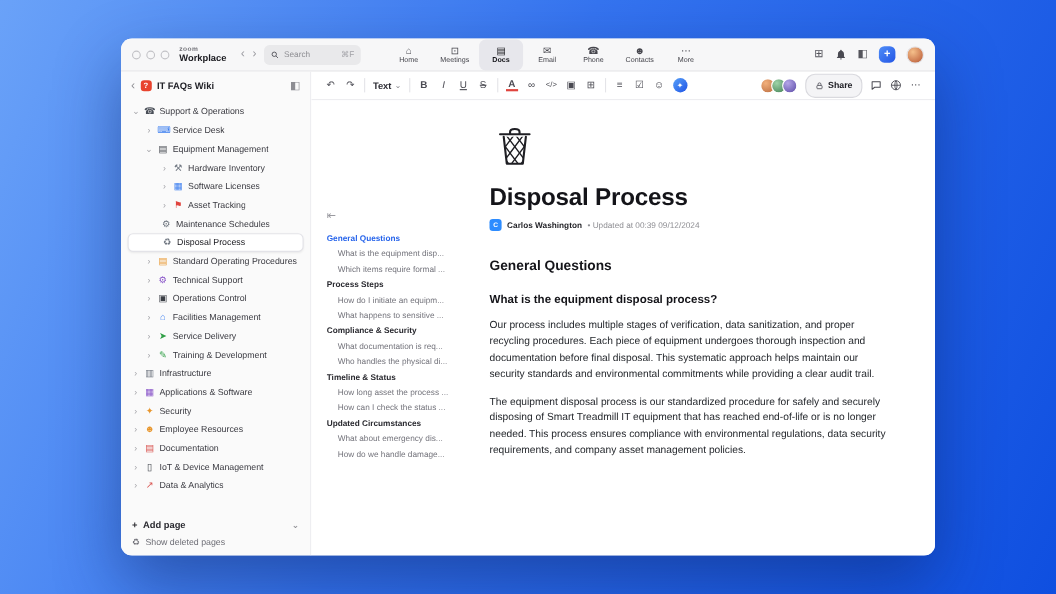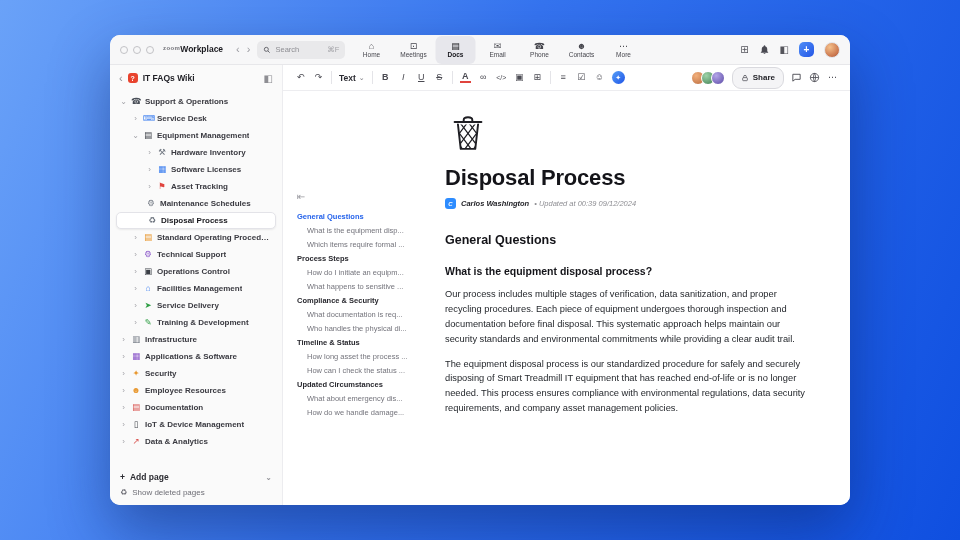--- a/index.html
+++ b/index.html
@@ -16,21 +16,21 @@
     display:flex; flex-direction:column;
   }
   
   .titlebar{
     position:relative; height:30px; flex:0 0 auto;
     background:#f7f7f8; border-bottom:1px solid #e7e7ea;
     display:flex; align-items:center; gap:7px; padding:0 10px;
   }
   .lights{display:flex; gap:5px; margin-right:2px;}
   .light{width:8px;height:8px;border-radius:50%;border:1px solid #c2c2c6;background:transparent;}
-  .logo{display:flex;flex-direction:row;line-height:1.1;margin-right:6px;}
+  .logo{display:flex;flex-direction:column;line-height:1.1;margin-right:6px;}
   .logo .z{font-size:6px;color:#74747a;font-weight:700;letter-spacing:.4px;}
   .logo .w{font-size:8.5px;color:#1b1b20;font-weight:700;}
   .navarrow{color:#9a9aa0;font-size:11px;line-height:1;}
   .search{
     width:88px;height:18px;background:#e9e9eb;border-radius:5px;
     display:flex;align-items:center;gap:4px;padding:0 6px;
     color:#8e8e93;font-size:7.5px;
   }
   .search .sc{margin-left:auto;color:#a3a3a8;}
   .tabs{
@@ -68,21 +68,21 @@
     width:10px;height:10px;border-radius:3px;background:#e8432e;color:#fff;
     font-size:7px;font-weight:800;display:flex;align-items:center;justify-content:center;
   }
   .sb-title{font-size:8.5px;font-weight:700;color:#222228;}
   .sb-panel{margin-left:auto;color:#8e8e93;font-size:10px;}
   .tree{flex:1;overflow:hidden;padding:2px 6px;}
   .nav-row{
     height:17px;display:flex;align-items:center;gap:4px;padding:0 4px;
     border-radius:5px;font-size:8px;color:#3a3a41;white-space:nowrap;
   }
-  .nav-row .nlabel{overflow:hidden;text-overflow:ellipsis;font-weight:700;}
+  .nav-row .nlabel{overflow:hidden;text-overflow:ellipsis;font-weight:400;}
   .nav-row.lv0{padding-left:4px;}
   .nav-row.lv1{padding-left:16px;}
   .nav-row.lv2{padding-left:30px;}
   .chev{width:7px;flex:0 0 auto;color:#a3a3a8;font-size:8px;text-align:center;}
   .nicon{width:10px;flex:0 0 auto;font-size:8.5px;text-align:center;line-height:1;}
   .nav-row.selected{background:#fff;border:1px solid #e3e3e8;box-shadow:0 1px 2px rgba(0,0,0,.07);color:#18181d;}
   .sb-foot{flex:0 0 auto;padding:4px 10px 8px;display:flex;flex-direction:column;gap:6px;}
   .addpage{display:flex;align-items:center;gap:5px;font-size:8.5px;color:#2b2b31;font-weight:600;}
   .addpage .cv{margin-left:auto;color:#8e8e93;font-size:8px;}
   .deleted{display:flex;align-items:center;gap:5px;font-size:8px;color:#6e6e76;}
@@ -124,21 +124,21 @@
   .toc-item{
     font-size:7.5px;color:#74747c;padding:2.5px 0;
     white-space:nowrap;overflow:hidden;text-overflow:ellipsis;
   }
   .toc-item.section{color:#28282e;font-weight:700;}
   .toc-item.active{color:#2563eb;font-weight:700;}
   .toc-item.ind{padding-left:10px;}
   .docpane{flex:1;overflow:hidden;padding:20px 44px 0 12px;}
   .hero{margin-bottom:4px;}
   .doctitle{font-size:22px;font-weight:800;color:#141419;letter-spacing:-.2px;margin:4px 0 7px;}
-  .byline{display:flex;align-items:center;gap:5px;font-size:7.5px;color:#1f1f24;font-weight:600;font-style:italic;}
+  .byline{display:flex;align-items:center;gap:5px;font-size:7.5px;color:#1f1f24;font-weight:600;}
   .byavatar{
     width:11px;height:11px;border-radius:3px;background:#2d8cff;color:#fff;
     font-size:6px;font-weight:700;display:flex;align-items:center;justify-content:center;
   }
   .byupdated{color:#8e8e93;font-weight:400;}
   .h2{font-size:12.5px;font-weight:800;color:#141419;margin-top:24px;}
   .h3{font-size:10.5px;font-weight:800;color:#141419;margin-top:18px;}
   .para{font-size:9.3px;line-height:1.6;color:#25282d;margin-top:10px;max-width:570px;}
   .bullets{margin-top:4px;padding-left:15px;max-width:570px;list-style:disc;}
   .bullets li{font-size:9.3px;color:#25282d;margin-top:9.5px;line-height:1.4;}

